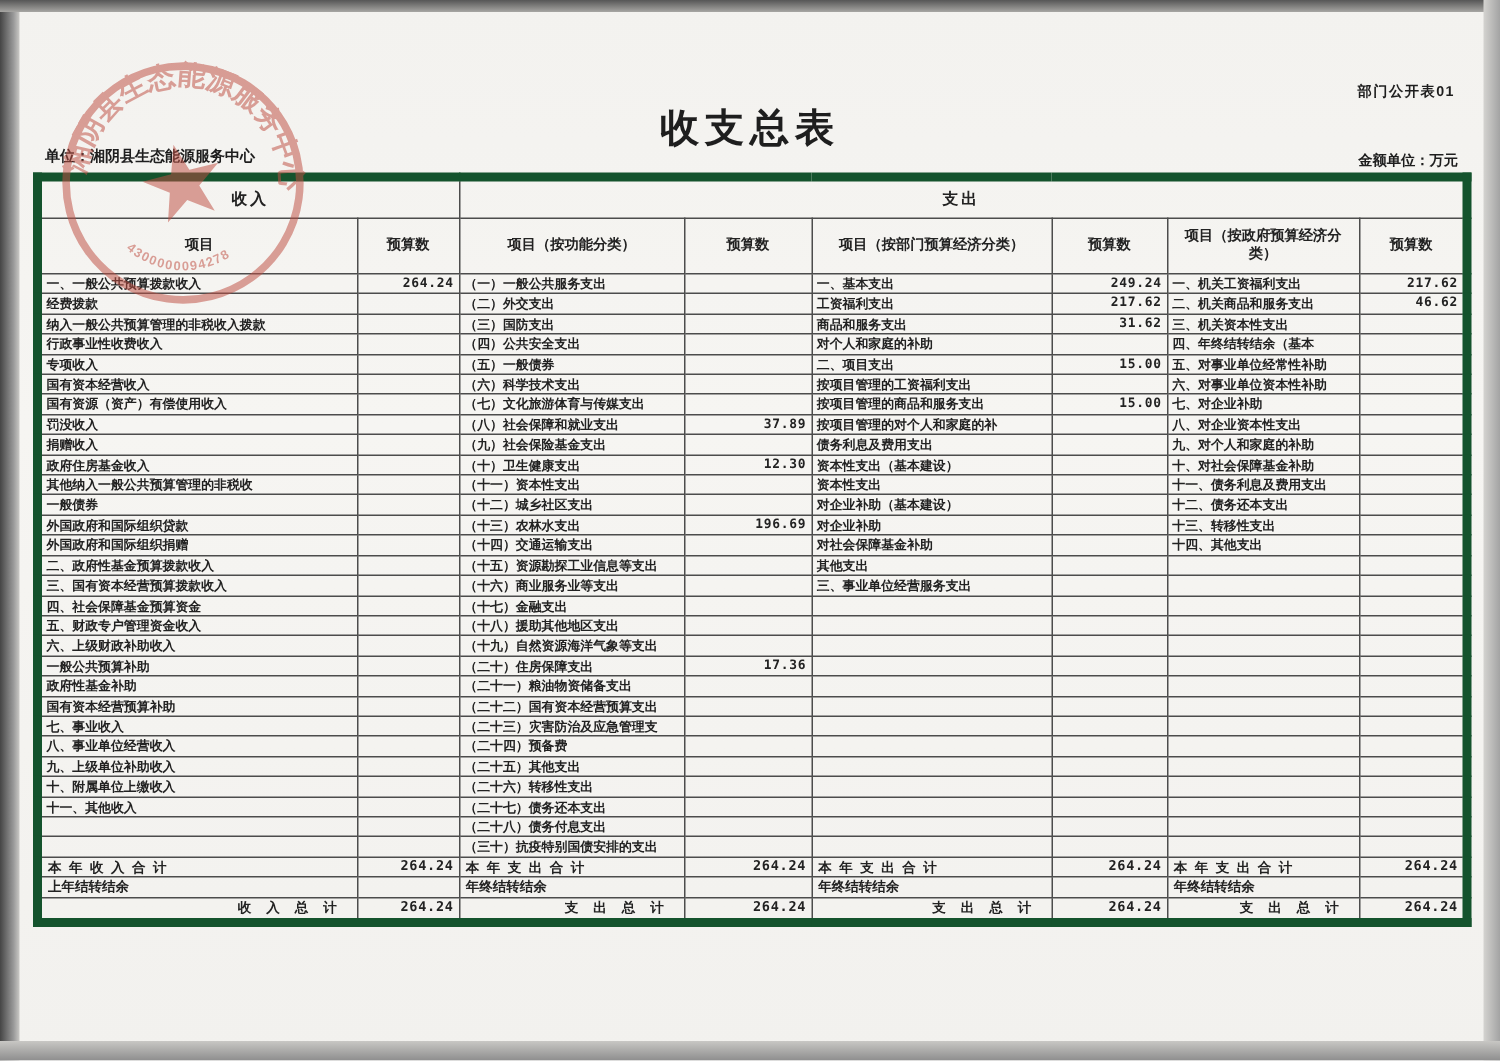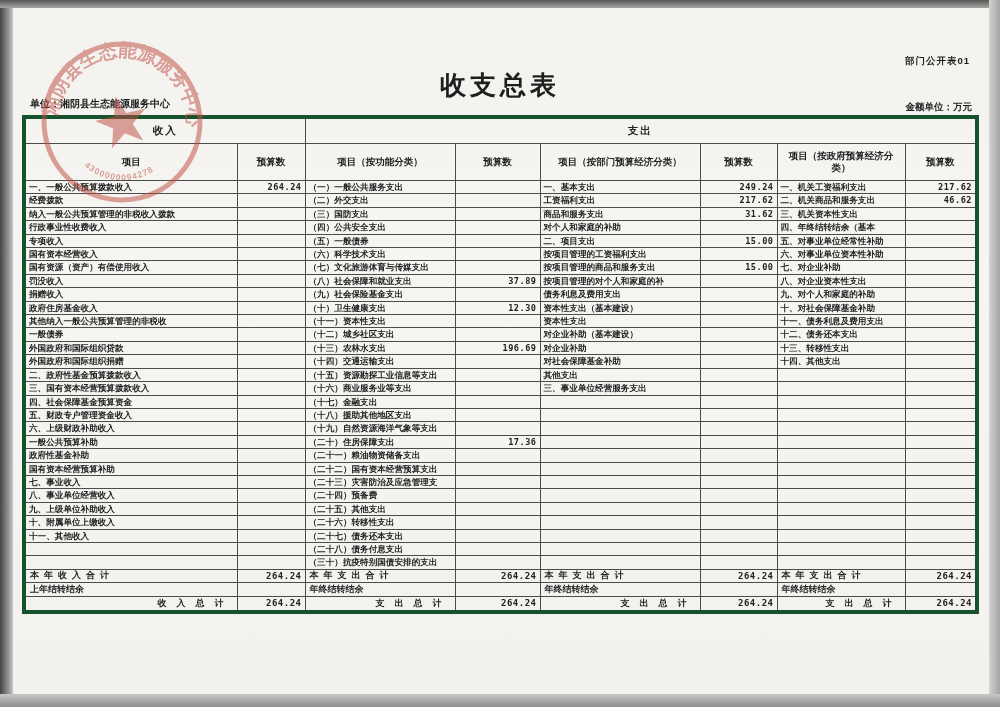--- a/index.html
+++ b/index.html
@@ -17,39 +17,39 @@
   .edge-bottom{left:0;right:0;bottom:0;height:13px;background:linear-gradient(to top,#8e8e8e,#c8c7c4);}
 
   .form-code{position:absolute;top:55px;right:30px;font-size:9.5px;font-weight:bold;letter-spacing:1px;}
   .doc-title{position:absolute;top:68px;left:0;width:100%;text-align:center;font-size:26px;font-weight:bold;letter-spacing:4px;}
   .unit-line{position:absolute;top:97px;left:30px;font-size:10px;font-weight:bold;}
   .amount-unit{position:absolute;top:101px;right:28px;font-size:9.5px;font-weight:bold;}
 
   table.budget{
     position:absolute;left:22px;top:115px;width:955px;z-index:2;
     border-collapse:collapse;table-layout:fixed;
-    border:4px solid #14532d;
+    border:6px solid #14532d;
   }
   .budget th,.budget td{
     border:1px solid #4c4c4c;
     font-weight:bold;overflow:hidden;white-space:nowrap;
     padding:0 3px;color:#222;
   }
   .budget thead tr.group th{height:24px;font-size:10.5px;letter-spacing:2px;}
   .budget thead tr.cols th{height:36px;font-size:9.5px;white-space:normal;line-height:1.25;text-align:center;}
   .budget tbody td{height:12.4px;font-size:8.6px;line-height:12.4px;}
   .budget tbody tr.foot td{height:12.6px;font-size:9px;line-height:12.6px;}
   td.num{text-align:right;padding-right:3px;font-family:"DejaVu Sans Mono","Liberation Mono",monospace;font-size:8.4px;letter-spacing:0.5px;}
   td.lbl{text-align:left;}
   .ind0{padding-left:4px;}
   .ind1{padding-left:22px;}
   .ind2{padding-left:33px;font-family:Liberation Serif, serif;}
   .ind3{padding-left:47px;}
   tr.foot td.lbl{padding-left:4px;}
-  tr.foot .sp6{letter-spacing:5px;font-family:Liberation Mono, monospace;}
+  tr.foot .sp6{letter-spacing:5px;}
   tr.foot .sp4{letter-spacing:10px;text-align:right;}
 
   .seal{position:absolute;left:36px;top:36px;width:172px;height:172px;z-index:6;
         transform:rotate(-14deg);opacity:0.52;pointer-events:none;}
 </style>
 </head>
 <body>
 
 <div class="edge edge-left"></div>
 <div class="edge edge-top"></div>

